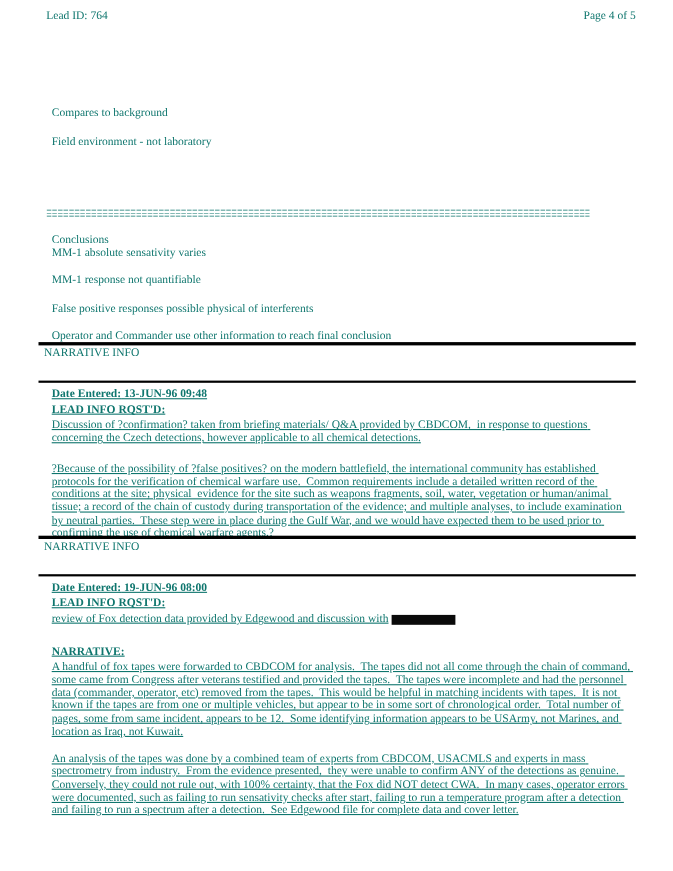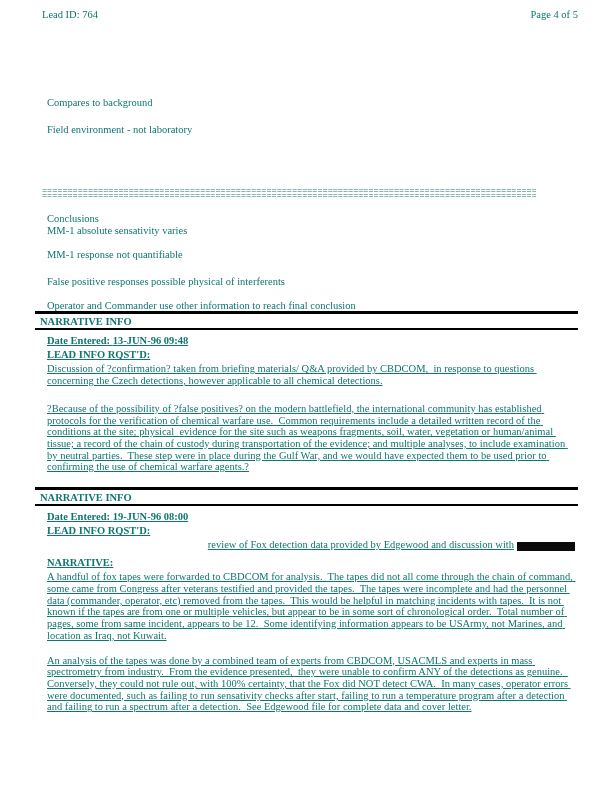--- a/index.html
+++ b/index.html
@@ -37,30 +37,30 @@
   .conclusions .gap-sm { margin-bottom:12.5px; }
   .conclusions .gap-md { margin-bottom:15.5px; }
   .narrative-section {
     position:absolute; left:35px; width:543px;
     font-size:10.5px; line-height:11.7px;
   }
   .sec-1 { top:311px; }
   .sec-2 { top:487px; }
   .rule { height:2.5px; background:#000; }
   .section-title {
-    font-weight:bold; font-size:10.5px;
-    padding:2px 0 0 5px; line-height:12px;
+    font-weight:normal; font-size:10.5px;
+    padding:2px 0 18px 5px; line-height:12px;
   }
   .section-body { padding:5px 0 0 12px; width:528px;text-decoration:underline; }
   .b { font-weight:bold; }
   .meta-line { margin:0 0 2.5px 0; }
   .para { margin:0; white-space:pre-wrap; }
   .para.after-gap { margin-bottom:16px; }
   .para.after-gap-sm { margin-bottom:13px; }
-  .lead-line { margin:0 0 6px 0;text-align:right; }
+  .lead-line { margin:0 0 18px 0; }
   .redaction {
     display:inline-block; width:58px; height:9px;
     background:#0a0a0a; vertical-align:middle; margin-left:3px;
   }
 </style>
 </head>
 <body>
 
 <div class="page">
 

